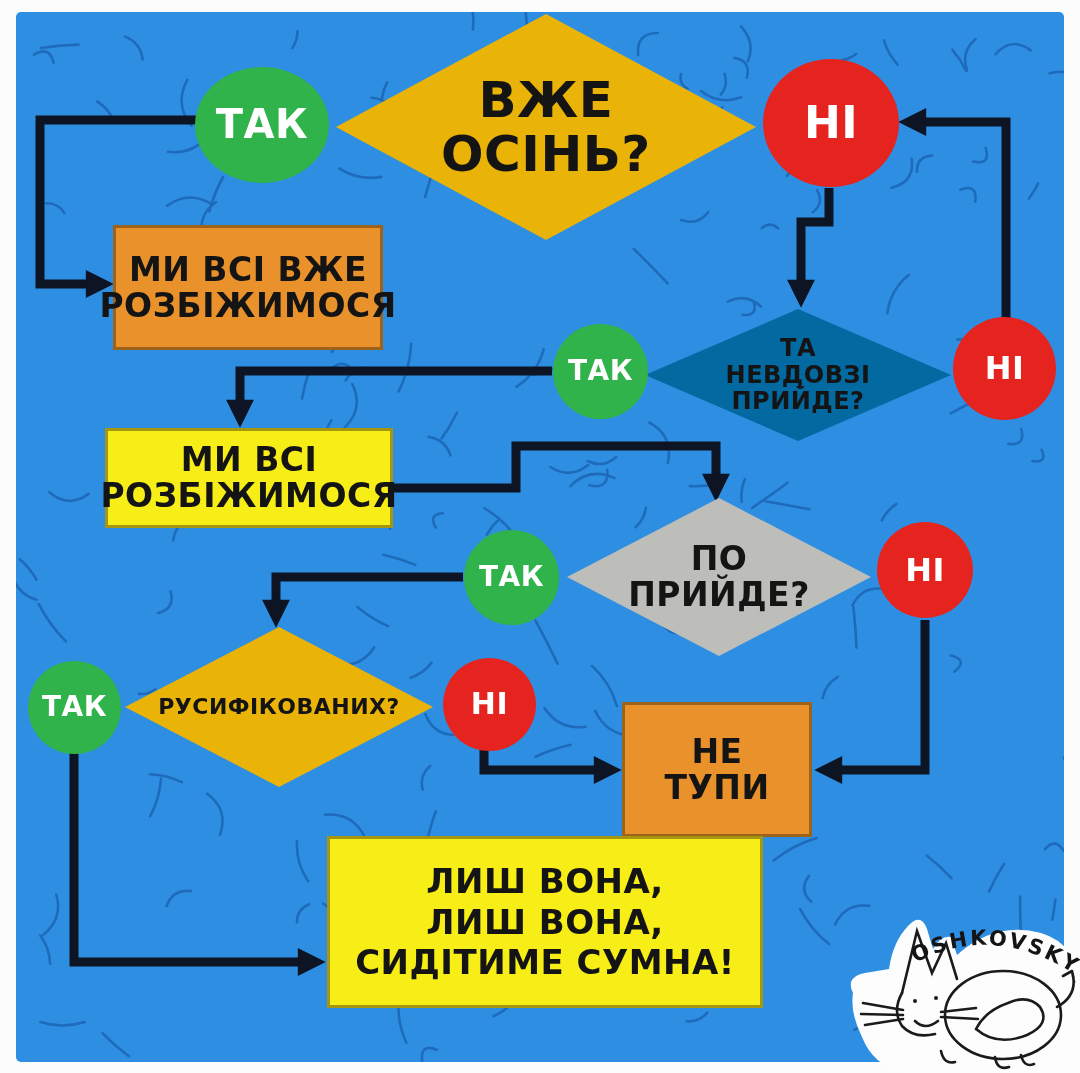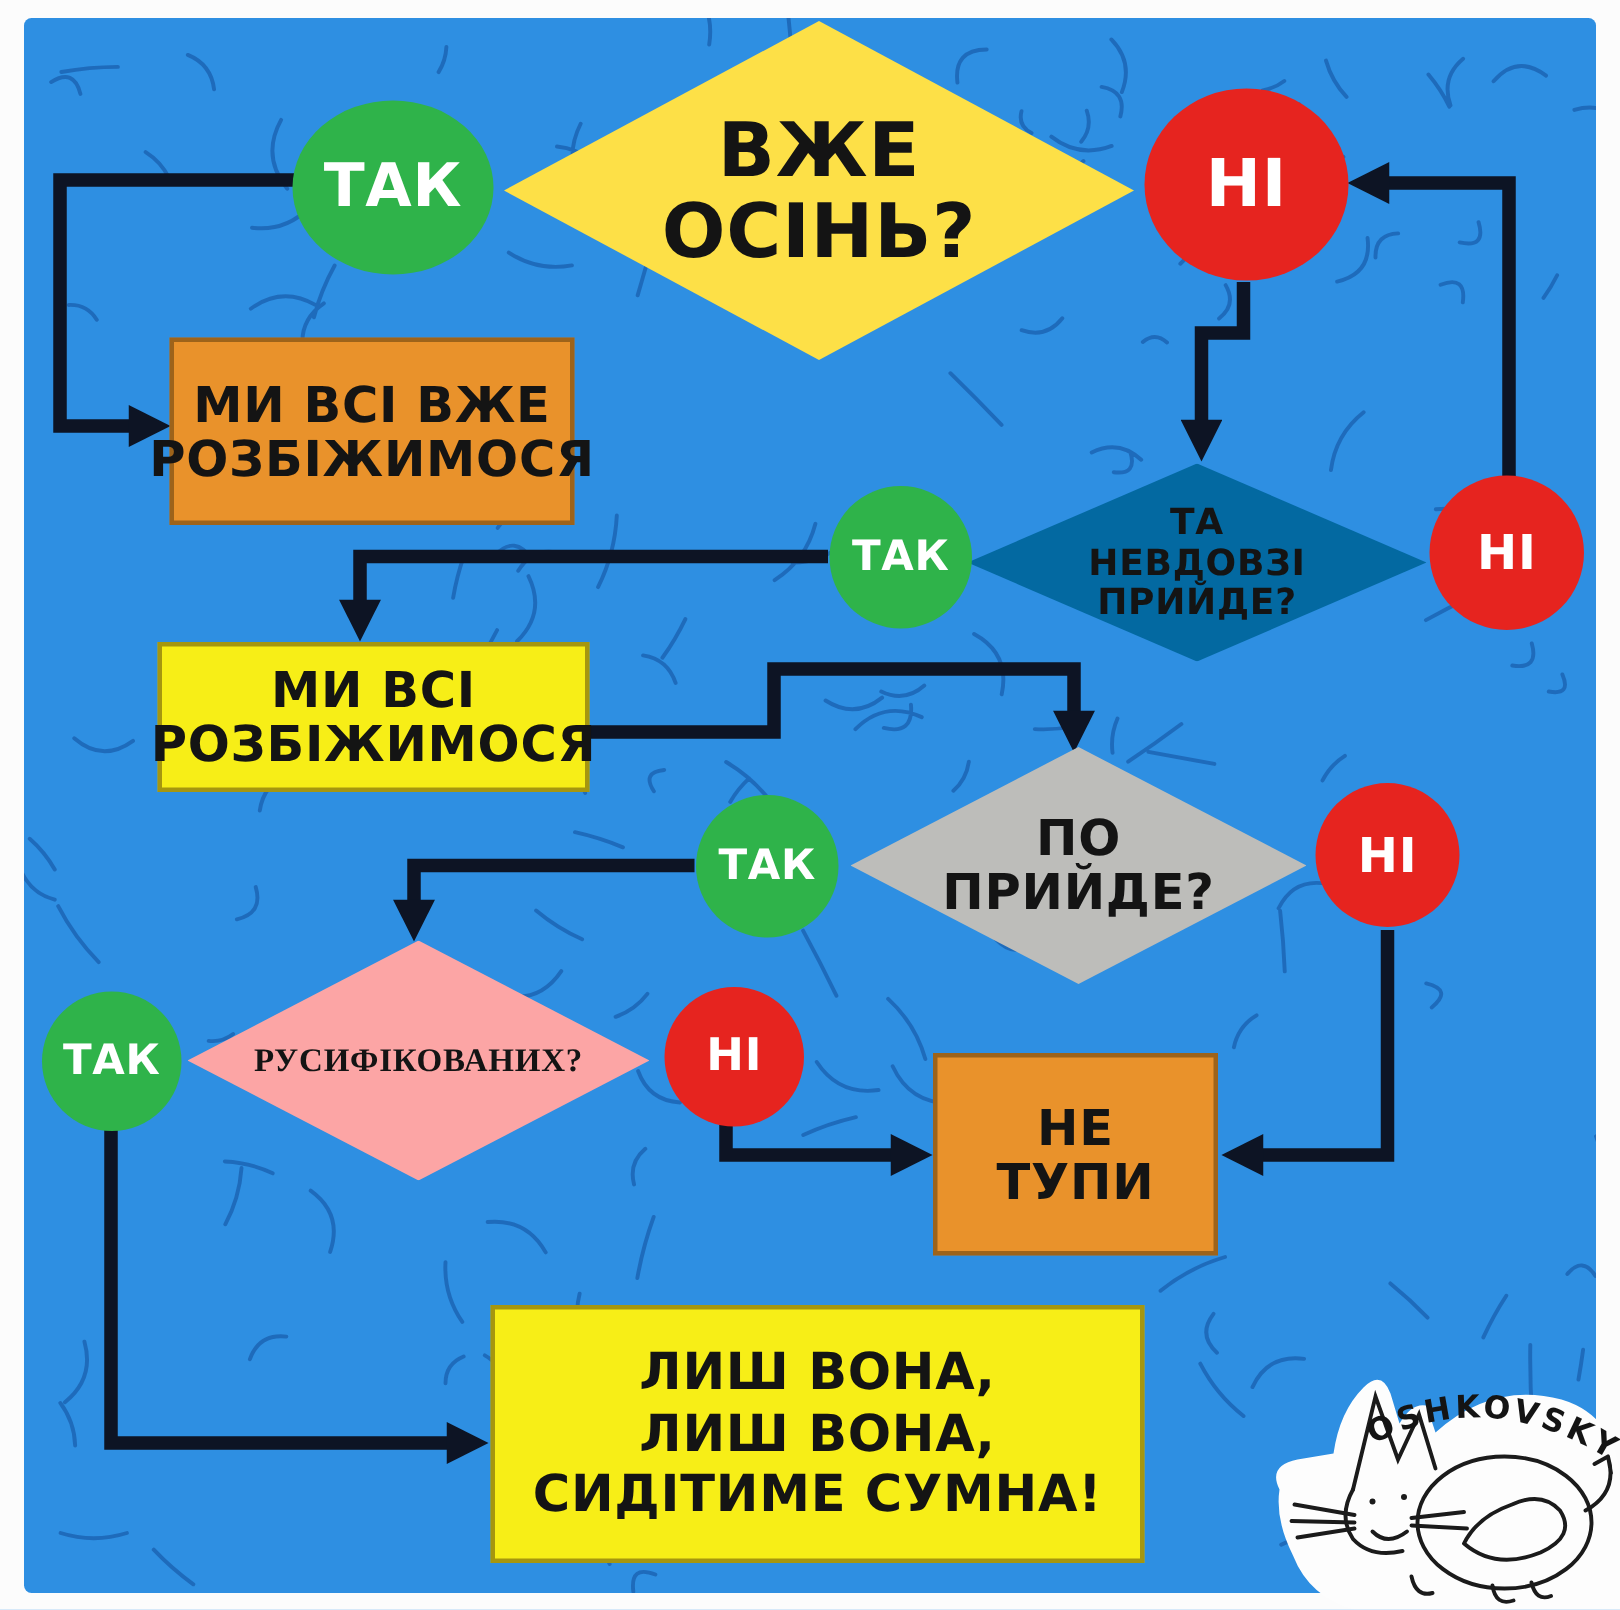--- a/index.html
+++ b/index.html
@@ -37,34 +37,34 @@
       <path d="M 1006 320 L 1006 122 L 922 122" marker-end="url(#ah)"></path>
       <path d="M 552 371 L 240 371 L 240 404" marker-end="url(#ah)"></path>
       <path d="M 393 488 L 516 488 L 516 446 L 716 446 L 716 478" marker-end="url(#ah)"></path>
       <path d="M 463 577 L 276 577 L 276 604" marker-end="url(#ah)"></path>
       <path d="M 925 620 L 925 770 L 838 770" marker-end="url(#ah)"></path>
       <path d="M 484 750 L 484 770 L 598 770" marker-end="url(#ah)"></path>
       <path d="M 74 752 L 74 962 L 302 962" marker-end="url(#ah)"></path>
     </g>
   </svg>
 
-  <div class="node diamond" style="left:336px;top:14px;width:420px;height:226px;background:#fde047;">
+  <div class="node diamond" style="left:336px;top:14px;width:420px;height:226px;background:#eab308;">
     <span class="label" style="font-size:50px;">ВЖЕ
 ОСІНЬ?</span>
   </div>
   <div class="node diamond" style="left:645px;top:309px;width:306px;height:132px;background:#0369a1;">
     <span class="label" style="font-size:24px;line-height:1.12;">ТА
 НЕВДОВЗІ
 ПРИЙДЕ?</span>
   </div>
   <div class="node diamond" style="left:567px;top:498px;width:304px;height:158px;background:#bdbdba;">
     <span class="label" style="font-size:33px;">ПО
 ПРИЙДЕ?</span>
   </div>
-  <div class="node diamond" style="left:125px;top:627px;width:308px;height:160px;background:#fca5a5;font-family:Liberation Serif, serif;">
+  <div class="node diamond" style="left:125px;top:627px;width:308px;height:160px;background:#eab308;">
     <span class="label" style="font-size:22px;">РУСИФІКОВАНИХ?</span>
   </div>
 
   <div class="node circle" style="left:195px;top:67px;width:134px;height:116px;background:#2fb34a;">
     <span class="label" style="font-size:40px;">ТАК</span>
   </div>
   <div class="node circle" style="left:763px;top:59px;width:136px;height:128px;background:#e6241f;">
     <span class="label" style="font-size:44px;">НІ</span>
   </div>
   <div class="node circle" style="left:553px;top:324px;width:95px;height:95px;background:#2fb34a;">
@@ -91,21 +91,21 @@
 РОЗБІЖИМОСЯ</span>
   </div>
   <div class="node rbox" style="left:105px;top:428px;width:288px;height:100px;background:#f7ee17;">
     <span class="label" style="font-size:33px;">МИ ВСІ
 РОЗБІЖИМОСЯ</span>
   </div>
   <div class="node rbox" style="left:622px;top:702px;width:190px;height:135px;background:#e9922b;">
     <span class="label" style="font-size:33px;">НЕ
 ТУПИ</span>
   </div>
-  <div class="node rbox" style="left:327px;top:870px;width:436px;height:172px;background:#f7ee17;">
+  <div class="node rbox" style="left:327px;top:836px;width:436px;height:172px;background:#f7ee17;">
     <span class="label" style="font-size:34px;line-height:1.2;">ЛИШ ВОНА,
 ЛИШ ВОНА,
 СИДІТИМЕ СУМНА!</span>
   </div>
 
   <svg class="sig" viewBox="0 0 235 158">
     <path fill="#fdfdfd" d="M 8,78 Q 0,62 20,58 L 44,54 Q 48,26 64,10 Q 76,-2 82,14 L 88,34 Q 96,20 106,22 L 112,40 Q 150,6 196,18 Q 236,30 235,80 L 235,158 L 58,158 Q 28,150 17,122 Q 5,98 8,78 Z"></path>
     <g fill="none" stroke="#1b1b1b" stroke-width="2.6" stroke-linecap="round">
       <path d="M 57,78 L 72,16 L 87,58 L 101,28 L 112,64"></path>
       <path d="M 57,78 Q 47,96 57,111 Q 69,124 90,119"></path>

